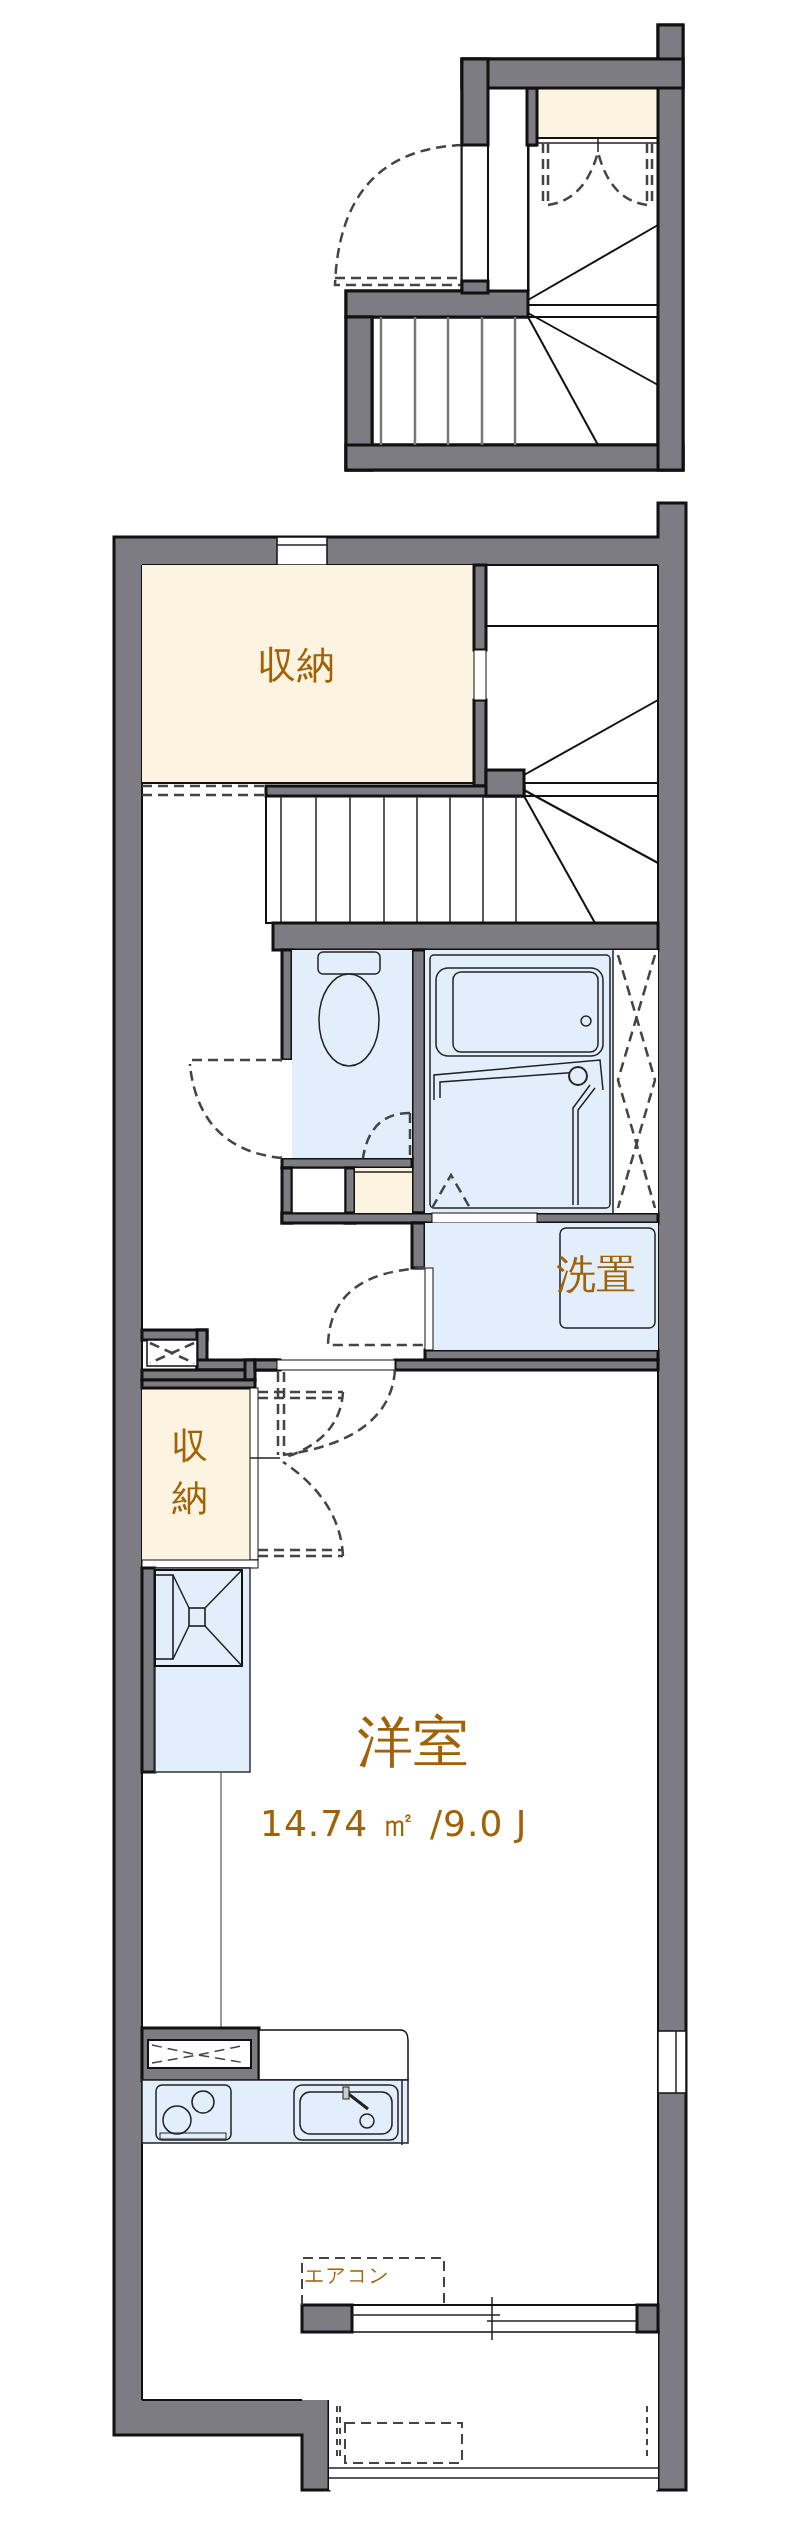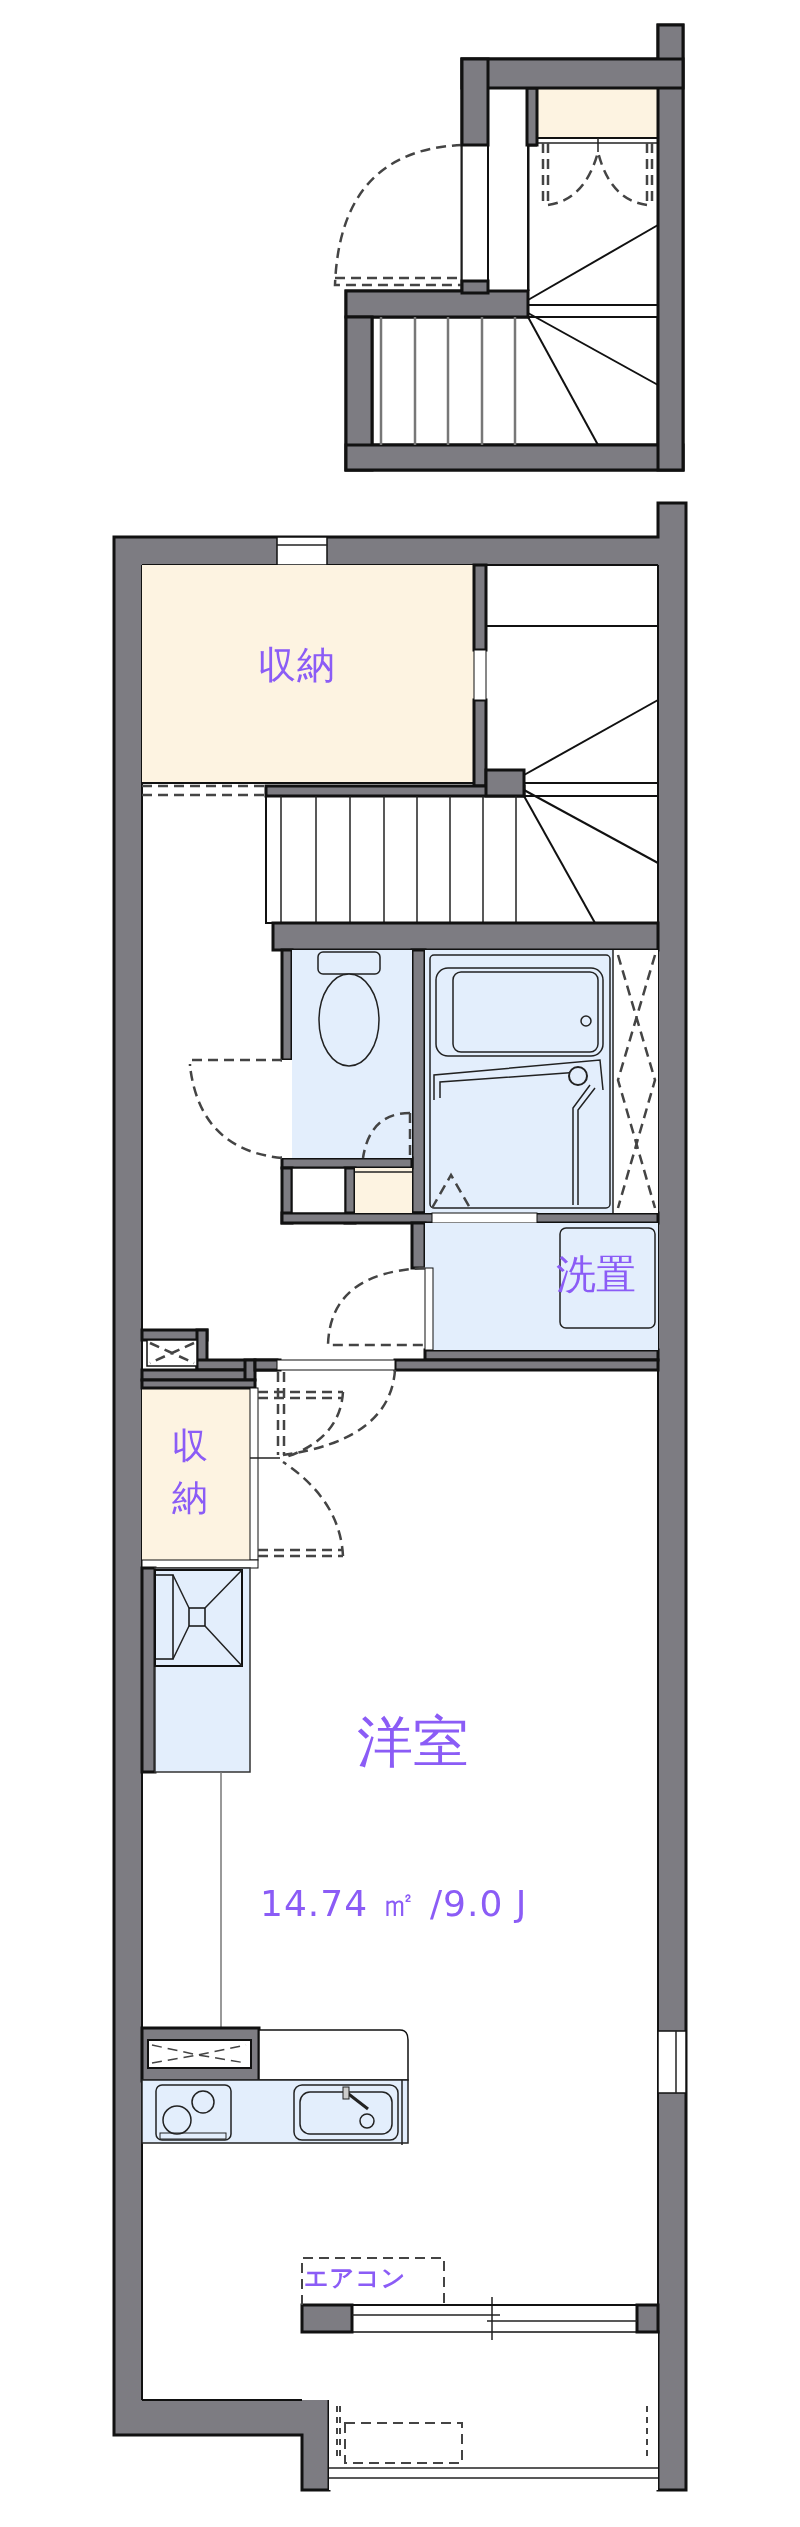--- a/index.html
+++ b/index.html
@@ -5,27 +5,27 @@
   html, body { margin: 0; padding: 0; background: #ffffff; }
   body { width: 800px; height: 2527px; position: relative; overflow: hidden; font-family: "DejaVu Sans", sans-serif; }
   #plan { position: absolute; left: 0; top: 0; width: 800px; height: 2527px; }
   .wall { fill: #7d7c82; stroke: #111; stroke-width: 3; }
   .beige { fill: #fdf3e1; }
   .blue { fill: #e3eefc; }
   .line { stroke: #111; stroke-width: 2; fill: none; }
   .thin { stroke: #222; stroke-width: 1.5; fill: none; }
   .gray { stroke: #777; stroke-width: 2.5; fill: none; }
   .dash { stroke: #444; stroke-width: 2.5; fill: none; stroke-dasharray: 10 6; }
-  .lbl { position: absolute; color: #8b5cf6; font-family: "DejaVu Sans", sans-serif; white-space: nowrap; }
+  .lbl { position: absolute; color: #a16207; font-family: "DejaVu Sans", sans-serif; white-space: nowrap; }
   .lbl-storage1 { left: 258px; top: 640px; font-size: 38px; letter-spacing: 1px; }
   .lbl-storage2 { left: 172px; top: 1420px; font-size: 36px; width: 40px; line-height: 52px; white-space: normal; word-break: break-all; }
   .lbl-wash { left: 556px; top: 1247px; font-size: 40px; }
   .lbl-room { left: 357px; top: 1705px; font-size: 56px; text-align: right; }
-  .lbl-area { left: 260px; top: 1880px; font-size: 36px; letter-spacing: 1px; }
-  .lbl-ac { left: 304px; top: 2262px; font-size: 24px; letter-spacing: 1px; font-weight: bold; }
+  .lbl-area { left: 260px; top: 1800px; font-size: 36px; letter-spacing: 1px; }
+  .lbl-ac { left: 304px; top: 2262px; font-size: 20px; letter-spacing: 1px; }
 </style>
 </head>
 <body>
 
 <svg id="plan" viewBox="0 0 800 2527" xmlns="http://www.w3.org/2000/svg">
 
   <g>
 
     <rect class="beige" x="538" y="88" width="120" height="50"></rect>
 

